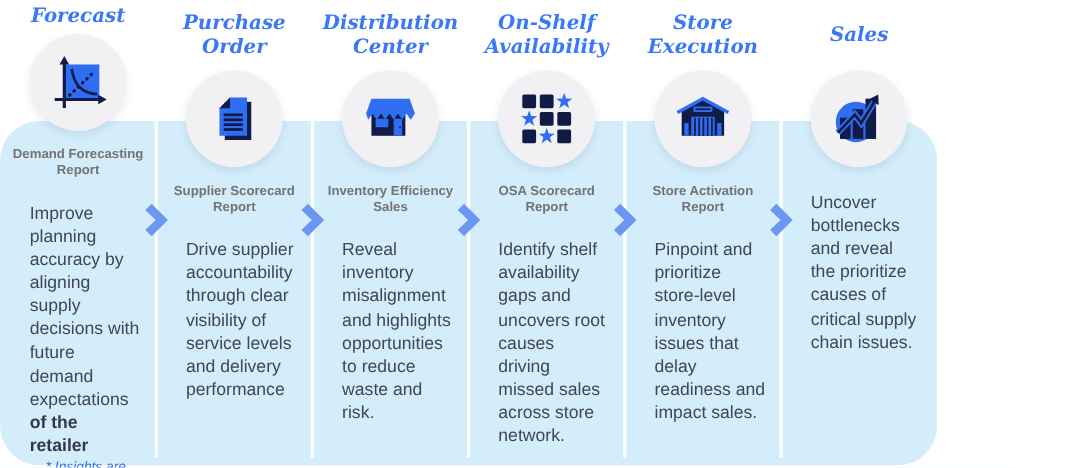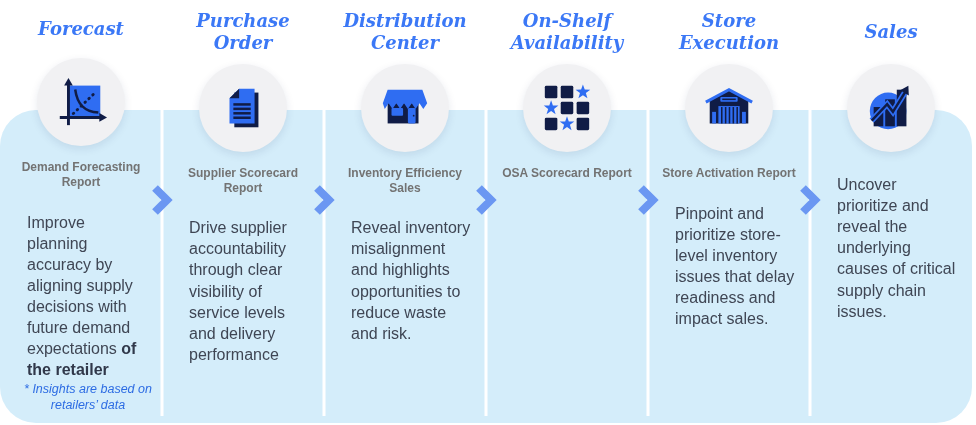--- a/index.html
+++ b/index.html
@@ -1,18 +1,18 @@
 <!DOCTYPE html>
 <html><head>
 <meta charset="utf-8">
 <style>
   html,body{margin:0;padding:0;background:#ffffff;}
   .stage-board{
     position:relative;
-    width:972px;height:425px;
+    width:852px;height:425px;
     font-family:"Liberation Sans", sans-serif;
     overflow:hidden;
   }
   .card-bg{
     position:absolute;left:0;right:0;top:110px;bottom:2px;
     background:#d4edfa;border-radius:36px;
   }
   .columns{
     position:absolute;inset:0;
     display:flex;flex-direction:row;
@@ -141,20 +141,21 @@
           <rect x="21.5" y="21.5" width="13" height="13" rx="1.5" fill="#101c46"></rect>
           <rect x="38" y="21.5" width="13" height="13" rx="1.5" fill="#101c46"></rect>
           <rect x="5" y="38" width="13" height="13" rx="1.5" fill="#101c46"></rect>
           <g transform="translate(28,44.5)">
               <polygon points="0,-8 1.88,-2.59 7.61,-2.47 3.04,0.99 4.7,6.47 0,3.2 -4.7,6.47 -3.04,0.99 -7.61,-2.47 -1.88,-2.59" fill="#2f6df2"></polygon>
             </g>
           <rect x="38" y="38" width="13" height="13" rx="1.5" fill="#101c46"></rect>
         </svg>
       </div>
       <div class="report-title">OSA Scorecard Report</div>
+      <div class="description"><span>Identify shelf availability gaps and uncovers root causes driving missed sales across store network.</span></div>
     </div>
 
     <div class="column">
       <div class="stage-header">Store Execution</div>
       <div class="icon-circle">
         <svg width="54" height="54" viewBox="0 0 56 56">
           <polygon points="8,20 28,9 48,20 48,44 8,44" fill="#101c46"></polygon>
           <polyline points="4,22 28,9 52,22" fill="none" stroke="#2f6df2" stroke-width="3.2"></polyline>
           <rect x="19" y="16.5" width="18" height="5" rx="1" fill="#2f6df2"></rect>
           <rect x="21" y="18.2" width="14" height="1.6" fill="#101c46"></rect>
@@ -180,21 +181,21 @@
         <svg width="54" height="54" viewBox="0 0 56 56">
           <circle cx="25" cy="31" r="19" fill="#2f6df2"></circle>
           <rect x="10" y="27" width="10" height="20" fill="#101c46"></rect>
           <rect x="22" y="19" width="10" height="28" fill="#101c46"></rect>
           <rect x="34" y="9" width="10" height="38" fill="#101c46"></rect>
           <polyline points="8,41 24,24 30,32 43,11" fill="none" stroke="#2f6df2" stroke-width="6"></polyline>
           <polyline points="8,41 24,24 30,32 43,11" fill="none" stroke="#101c46" stroke-width="2.6"></polyline>
           <polygon points="46,5 46.5,15 37.5,9.5" fill="#101c46"></polygon>
         </svg>
       </div>
-      <div class="description"><span>Uncover prioritize and reveal the underlying causes of critical supply chain issues.</span></div>
+      <div class="description"><span>Uncover bottlenecks and reveal the prioritize causes of critical supply chain issues.</span></div>
     </div>
 
   </div>
 
   <div class="divider d1"></div>
   <div class="divider d2"></div>
   <div class="divider d3"></div>
   <div class="divider d4"></div>
   <div class="divider d5"></div>
 

